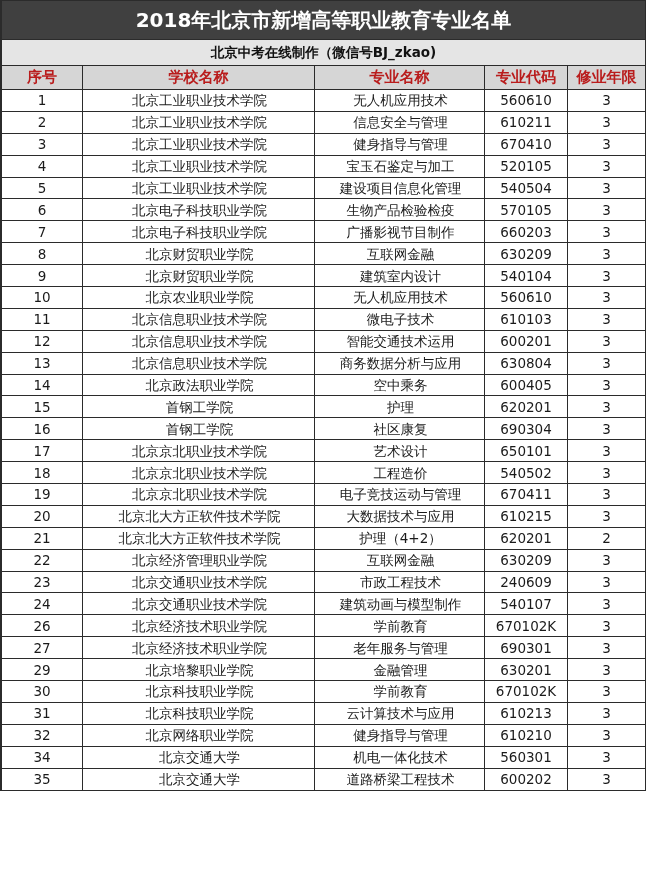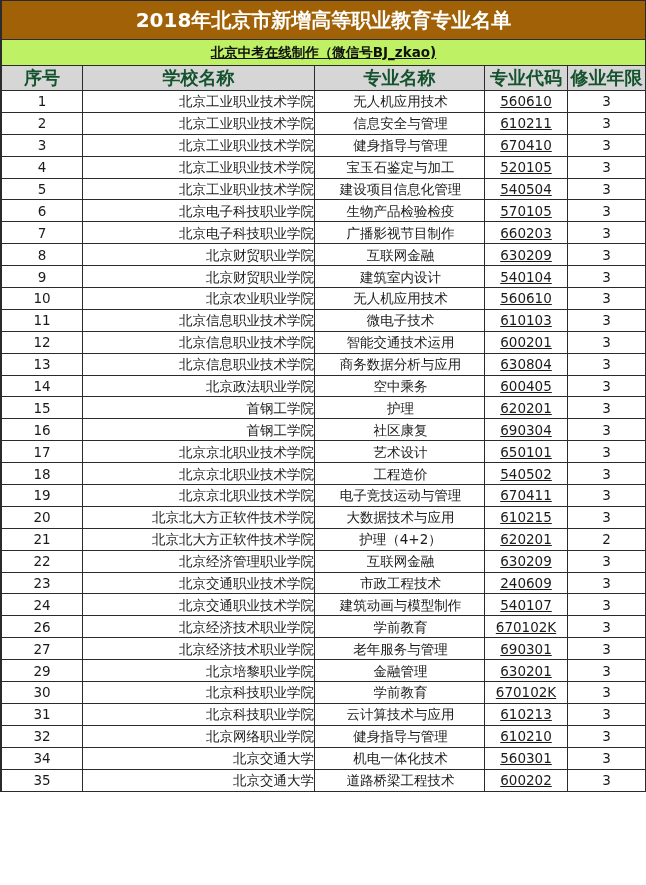--- a/index.html
+++ b/index.html
@@ -1,36 +1,36 @@
 <!DOCTYPE html>
 <html><head>
   <meta charset="utf-8">
   <style>
     html, body { margin: 0; padding: 0; background: #ffffff; }
     body { width: 646px; height: 885px; overflow: hidden; font-family: "DejaVu Sans", "Liberation Sans", sans-serif; }
     .sheet { position: absolute; left: 0; top: 0; width: 644px; border-left: 1px solid #2b2b2b; }
     table { border-collapse: collapse; width: 644px; table-layout: fixed; }
     td, th { border: 1px solid #2b2b2b; padding: 0; overflow: hidden; white-space: nowrap; }
     .title-row td {
-      height: 38px; background: #a16207; color: #ffffff; font-weight: bold;
+      height: 38px; background: #404040; color: #ffffff; font-weight: bold;
       font-size: 20px; text-align: center; letter-spacing: 0px;
     }
     .sub-row td {
-      height: 25px; background: #bef264; color: #111111; font-weight: bold;
-      font-size: 13.5px; text-align: center; text-decoration: underline;
+      height: 25px; background: #e5e5e5; color: #111111; font-weight: bold;
+      font-size: 13.5px; text-align: center;
     }
     .head-row th {
-      height: 23px; background: #d6d6d6; color: #14532d; font-weight: bold;
-      font-size: 18px; text-align: center;
+      height: 23px; background: #d6d6d6; color: #b91c1c; font-weight: bold;
+      font-size: 15px; text-align: center;
     }
     .data-row td { height: 20.9px; font-size: 13.5px; color: #1a1a1a; background: #ffffff; line-height: 20px; }
     .c-idx { text-align: center; }
-    .c-school { text-align: right; padding-left: 2px; }
+    .c-school { text-align: center; padding-left: 2px; }
     .c-major { text-align: center; padding-left: 2px; }
-    .c-code { text-align: center; text-decoration: underline; }
+    .c-code { text-align: center; }
     .c-years { text-align: center; }
   </style>
 </head>
 <body>
 
 <div class="sheet">
   <table>
     <colgroup>
       <col style="width:81px">
       <col style="width:232px">

